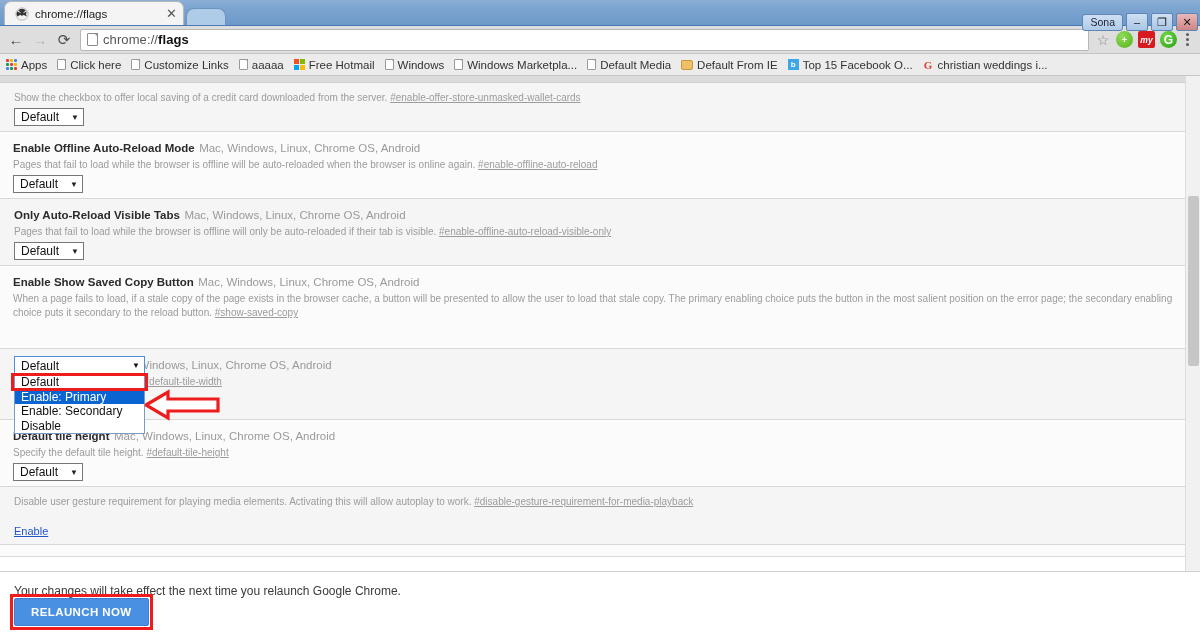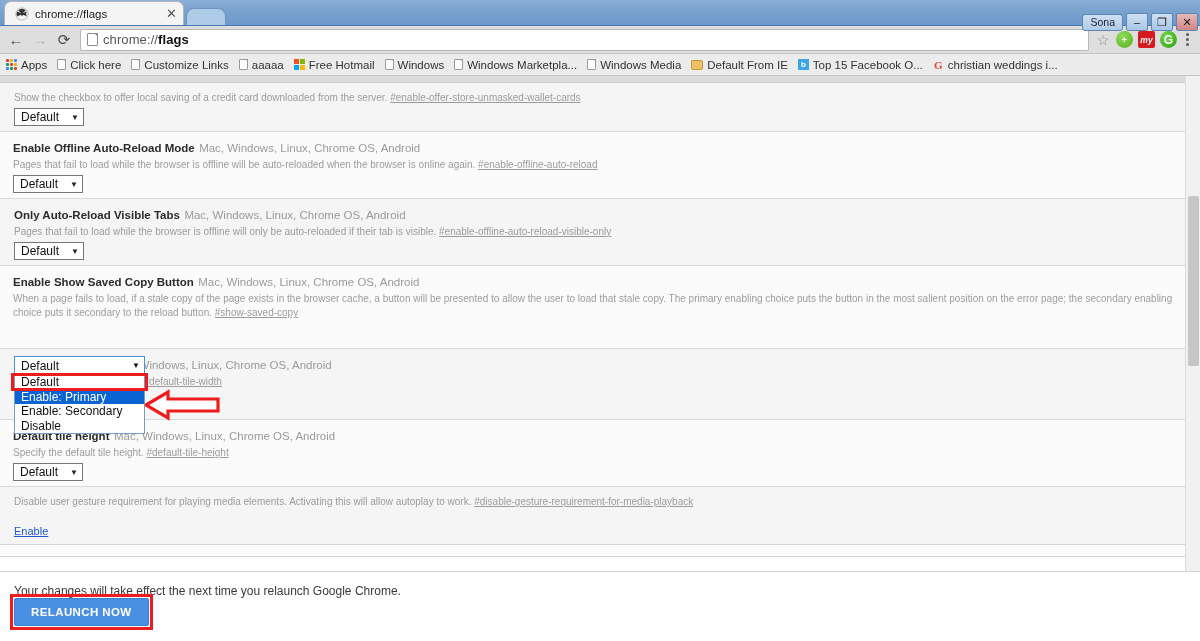--- a/index.html
+++ b/index.html
@@ -342,21 +342,21 @@
   <div class="bm">
     <span class="ico-doc"></span>
     <span class="bm-label">Windows</span>
   </div>
   <div class="bm">
     <span class="ico-doc"></span>
     <span class="bm-label">Windows Marketpla...</span>
   </div>
   <div class="bm">
     <span class="ico-doc"></span>
-    <span class="bm-label">Windows Media</span>
+    <span class="bm-label">Default Media</span>
   </div>
   <div class="bm">
     <span class="ico-folder"></span>
     <span class="bm-label">Default From IE</span>
   </div>
   <div class="bm">
     <span class="ico-b">b</span>
     <span class="bm-label">Top 15 Facebook O...</span>
   </div>
   <div class="bm">

